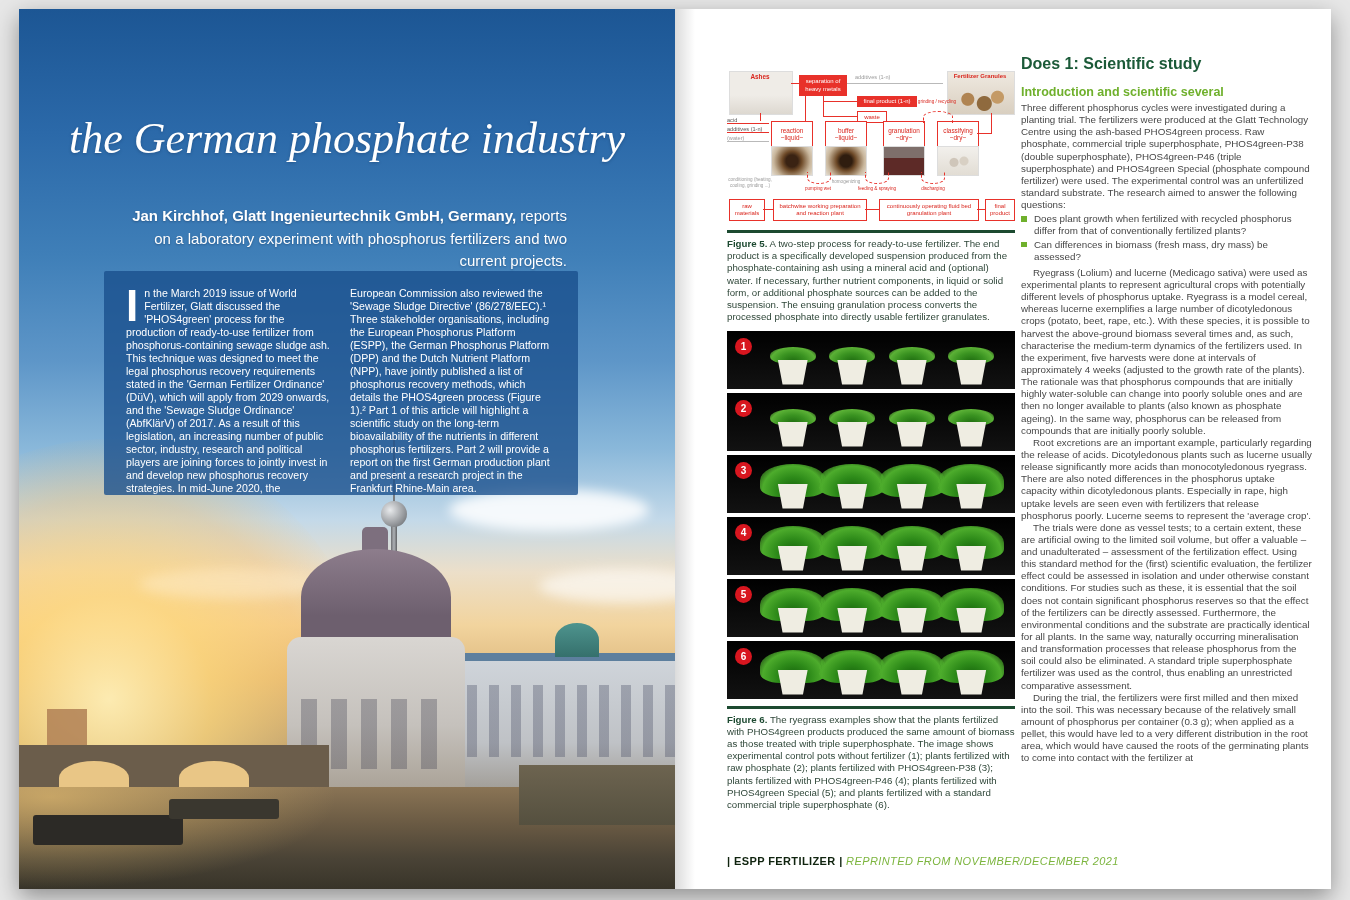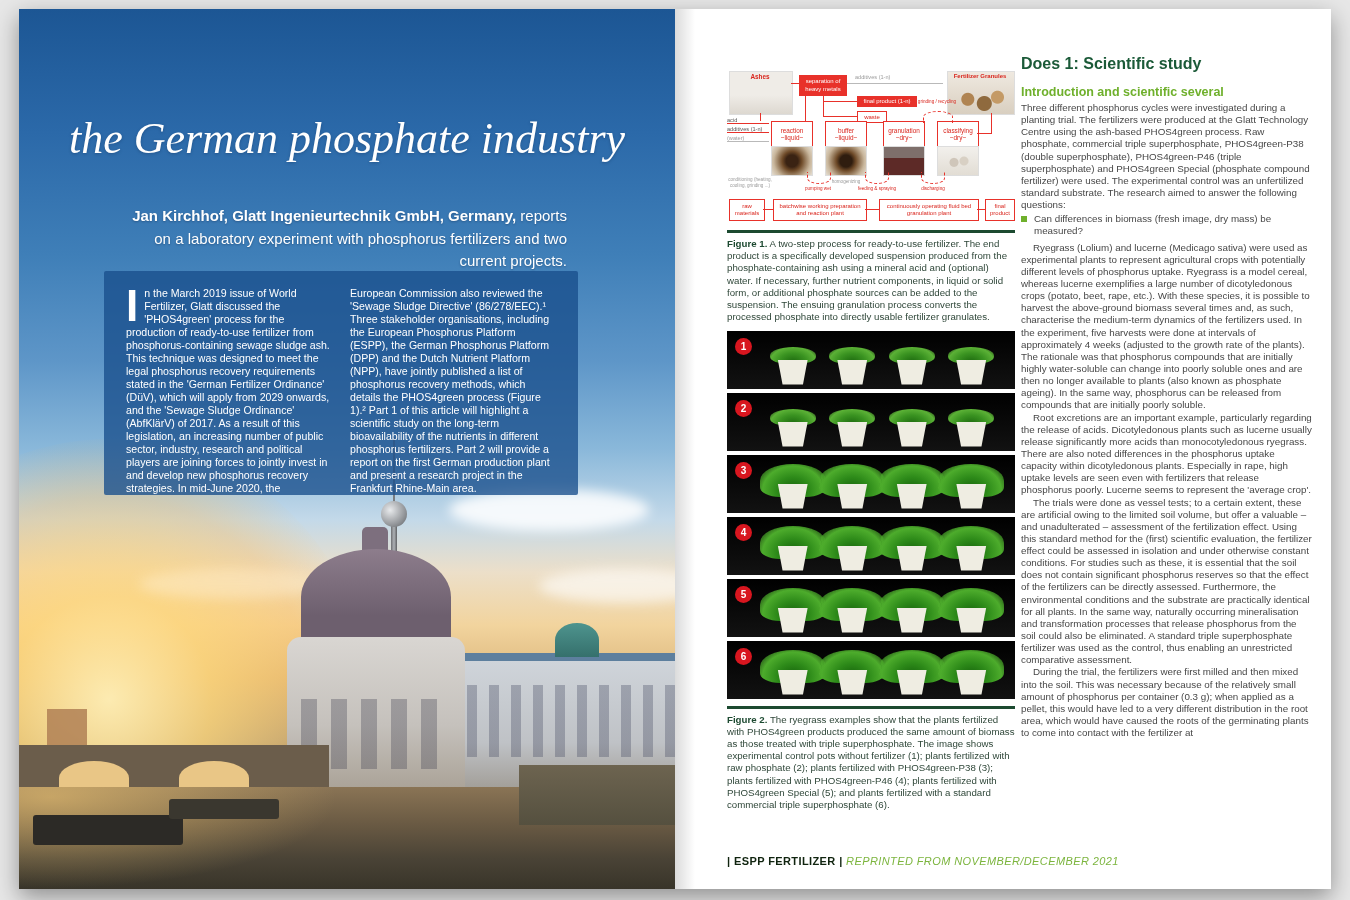--- a/index.html
+++ b/index.html
@@ -260,21 +260,21 @@
         <div class="rbox-line" style="left:46px;top:140px;width:92px;height:20px;font-size:6px;">batchwise working preparation and reaction plant</div>
         <div class="rbox-line" style="left:152px;top:140px;width:98px;height:20px;font-size:6px;">continuously operating fluid bed granulation plant</div>
         <div class="rbox-line" style="left:258px;top:140px;width:28px;height:20px;font-size:6px;">final product</div>
         <div class="lineR" style="left:36px;top:150px;width:10px;height:1px;"></div>
         <div class="lineR" style="left:138px;top:150px;width:14px;height:1px;"></div>
         <div class="lineR" style="left:250px;top:150px;width:8px;height:1px;"></div>
       </div>
 
       <div class="grule"></div>
       <p class="caption">
-        <span class="cap-label">Figure 1.</span>
+        <span class="cap-label">Figure 5.</span>
         <span>A two-step process for ready-to-use fertilizer. The end product is a specifically developed suspension produced from the phosphate-containing ash using a mineral acid and (optional) water. If necessary, further nutrient components, in liquid or solid form, or additional phosphate sources can be added to the suspension. The ensuing granulation process converts the processed phosphate into directly usable fertilizer granulates.</span>
       </p>
 
       <div style="margin-top:7px;">
         <div class="strip">
           <div class="numcircle">1</div>
           <div class="pot"></div>
             <div class="pot"></div>
             <div class="pot"></div>
             <div class="pot"></div>
@@ -311,31 +311,32 @@
           <div class="numcircle">6</div>
           <div class="pot"></div>
             <div class="pot"></div>
             <div class="pot"></div>
             <div class="pot"></div>
         </div>
       </div>
 
       <div class="grule"></div>
       <p class="caption">
-        <span class="cap-label">Figure 2.</span>
+        <span class="cap-label">Figure 6.</span>
         <span>The ryegrass examples show that the plants fertilized with PHOS4green products produced the same amount of biomass as those treated with triple superphosphate. The image shows experimental control pots without fertilizer (1); plants fertilized with raw phosphate (2); plants fertilized with PHOS4green-P38 (3); plants fertilized with PHOS4green-P46 (4); plants fertilized with PHOS4green Special (5); and plants fertilized with a standard commercial triple superphosphate (6).</span>
       </p>
     </div>
 
     <div class="textcol">
       <h1>Does 1: Scientific study</h1>
       <h2>Introduction and scientific several</h2>
       <p>Three different phosphorus cycles were investigated during a planting trial. The fertilizers were produced at the Glatt Technology Centre using the ash-based PHOS4green process. Raw phosphate, commercial triple superphosphate, PHOS4green-P38 (double superphosphate), PHOS4green-P46 (triple superphosphate) and PHOS4green Special (phosphate compound fertilizer) were used. The experimental control was an unfertilized standard substrate. The research aimed to answer the following questions:</p>
       <ul>
-        <li><span>Can differences in biomass (fresh image, dry mass) be measured?</span></li>
+        <li><span>Does plant growth when fertilized with recycled phosphorus differ from that of conventionally fertilized plants?</span></li>
+        <li><span>Can differences in biomass (fresh mass, dry mass) be assessed?</span></li>
       </ul>
       <p class="ind">Ryegrass (Lolium) and lucerne (Medicago sativa) were used as experimental plants to represent agricultural crops with potentially different levels of phosphorus uptake. Ryegrass is a model cereal, whereas lucerne exemplifies a large number of dicotyledonous crops (potato, beet, rape, etc.). With these species, it is possible to harvest the above-ground biomass several times and, as such, characterise the medium-term dynamics of the fertilizers used. In the experiment, five harvests were done at intervals of approximately 4 weeks (adjusted to the growth rate of the plants). The rationale was that phosphorus compounds that are initially highly water-soluble can change into poorly soluble ones and are then no longer available to plants (also known as phosphate ageing). In the same way, phosphorus can be released from compounds that are initially poorly soluble.</p>
       <p class="ind">Root excretions are an important example, particularly regarding the release of acids. Dicotyledonous plants such as lucerne usually release significantly more acids than monocotyledonous ryegrass. There are also noted differences in the phosphorus uptake capacity within dicotyledonous plants. Especially in rape, high uptake levels are seen even with fertilizers that release phosphorus poorly. Lucerne seems to represent the 'average crop'.</p>
       <p class="ind">The trials were done as vessel tests; to a certain extent, these are artificial owing to the limited soil volume, but offer a valuable – and unadulterated – assessment of the fertilization effect. Using this standard method for the (first) scientific evaluation, the fertilizer effect could be assessed in isolation and under otherwise constant conditions. For studies such as these, it is essential that the soil does not contain significant phosphorus reserves so that the effect of the fertilizers can be directly assessed. Furthermore, the environmental conditions and the substrate are practically identical for all plants. In the same way, naturally occurring mineralisation and transformation processes that release phosphorus from the soil could also be eliminated. A standard triple superphosphate fertilizer was used as the control, thus enabling an unrestricted comparative assessment.</p>
       <p class="ind">During the trial, the fertilizers were first milled and then mixed into the soil. This was necessary because of the relatively small amount of phosphorus per container (0.3 g); when applied as a pellet, this would have led to a very different distribution in the root area, which would have caused the roots of the germinating plants to come into contact with the fertilizer at</p>
     </div>
 
     <div class="footer">
       <span class="brand">| ESPP FERTILIZER |</span>
       <span class="rest">REPRINTED FROM NOVEMBER/DECEMBER 2021</span>

